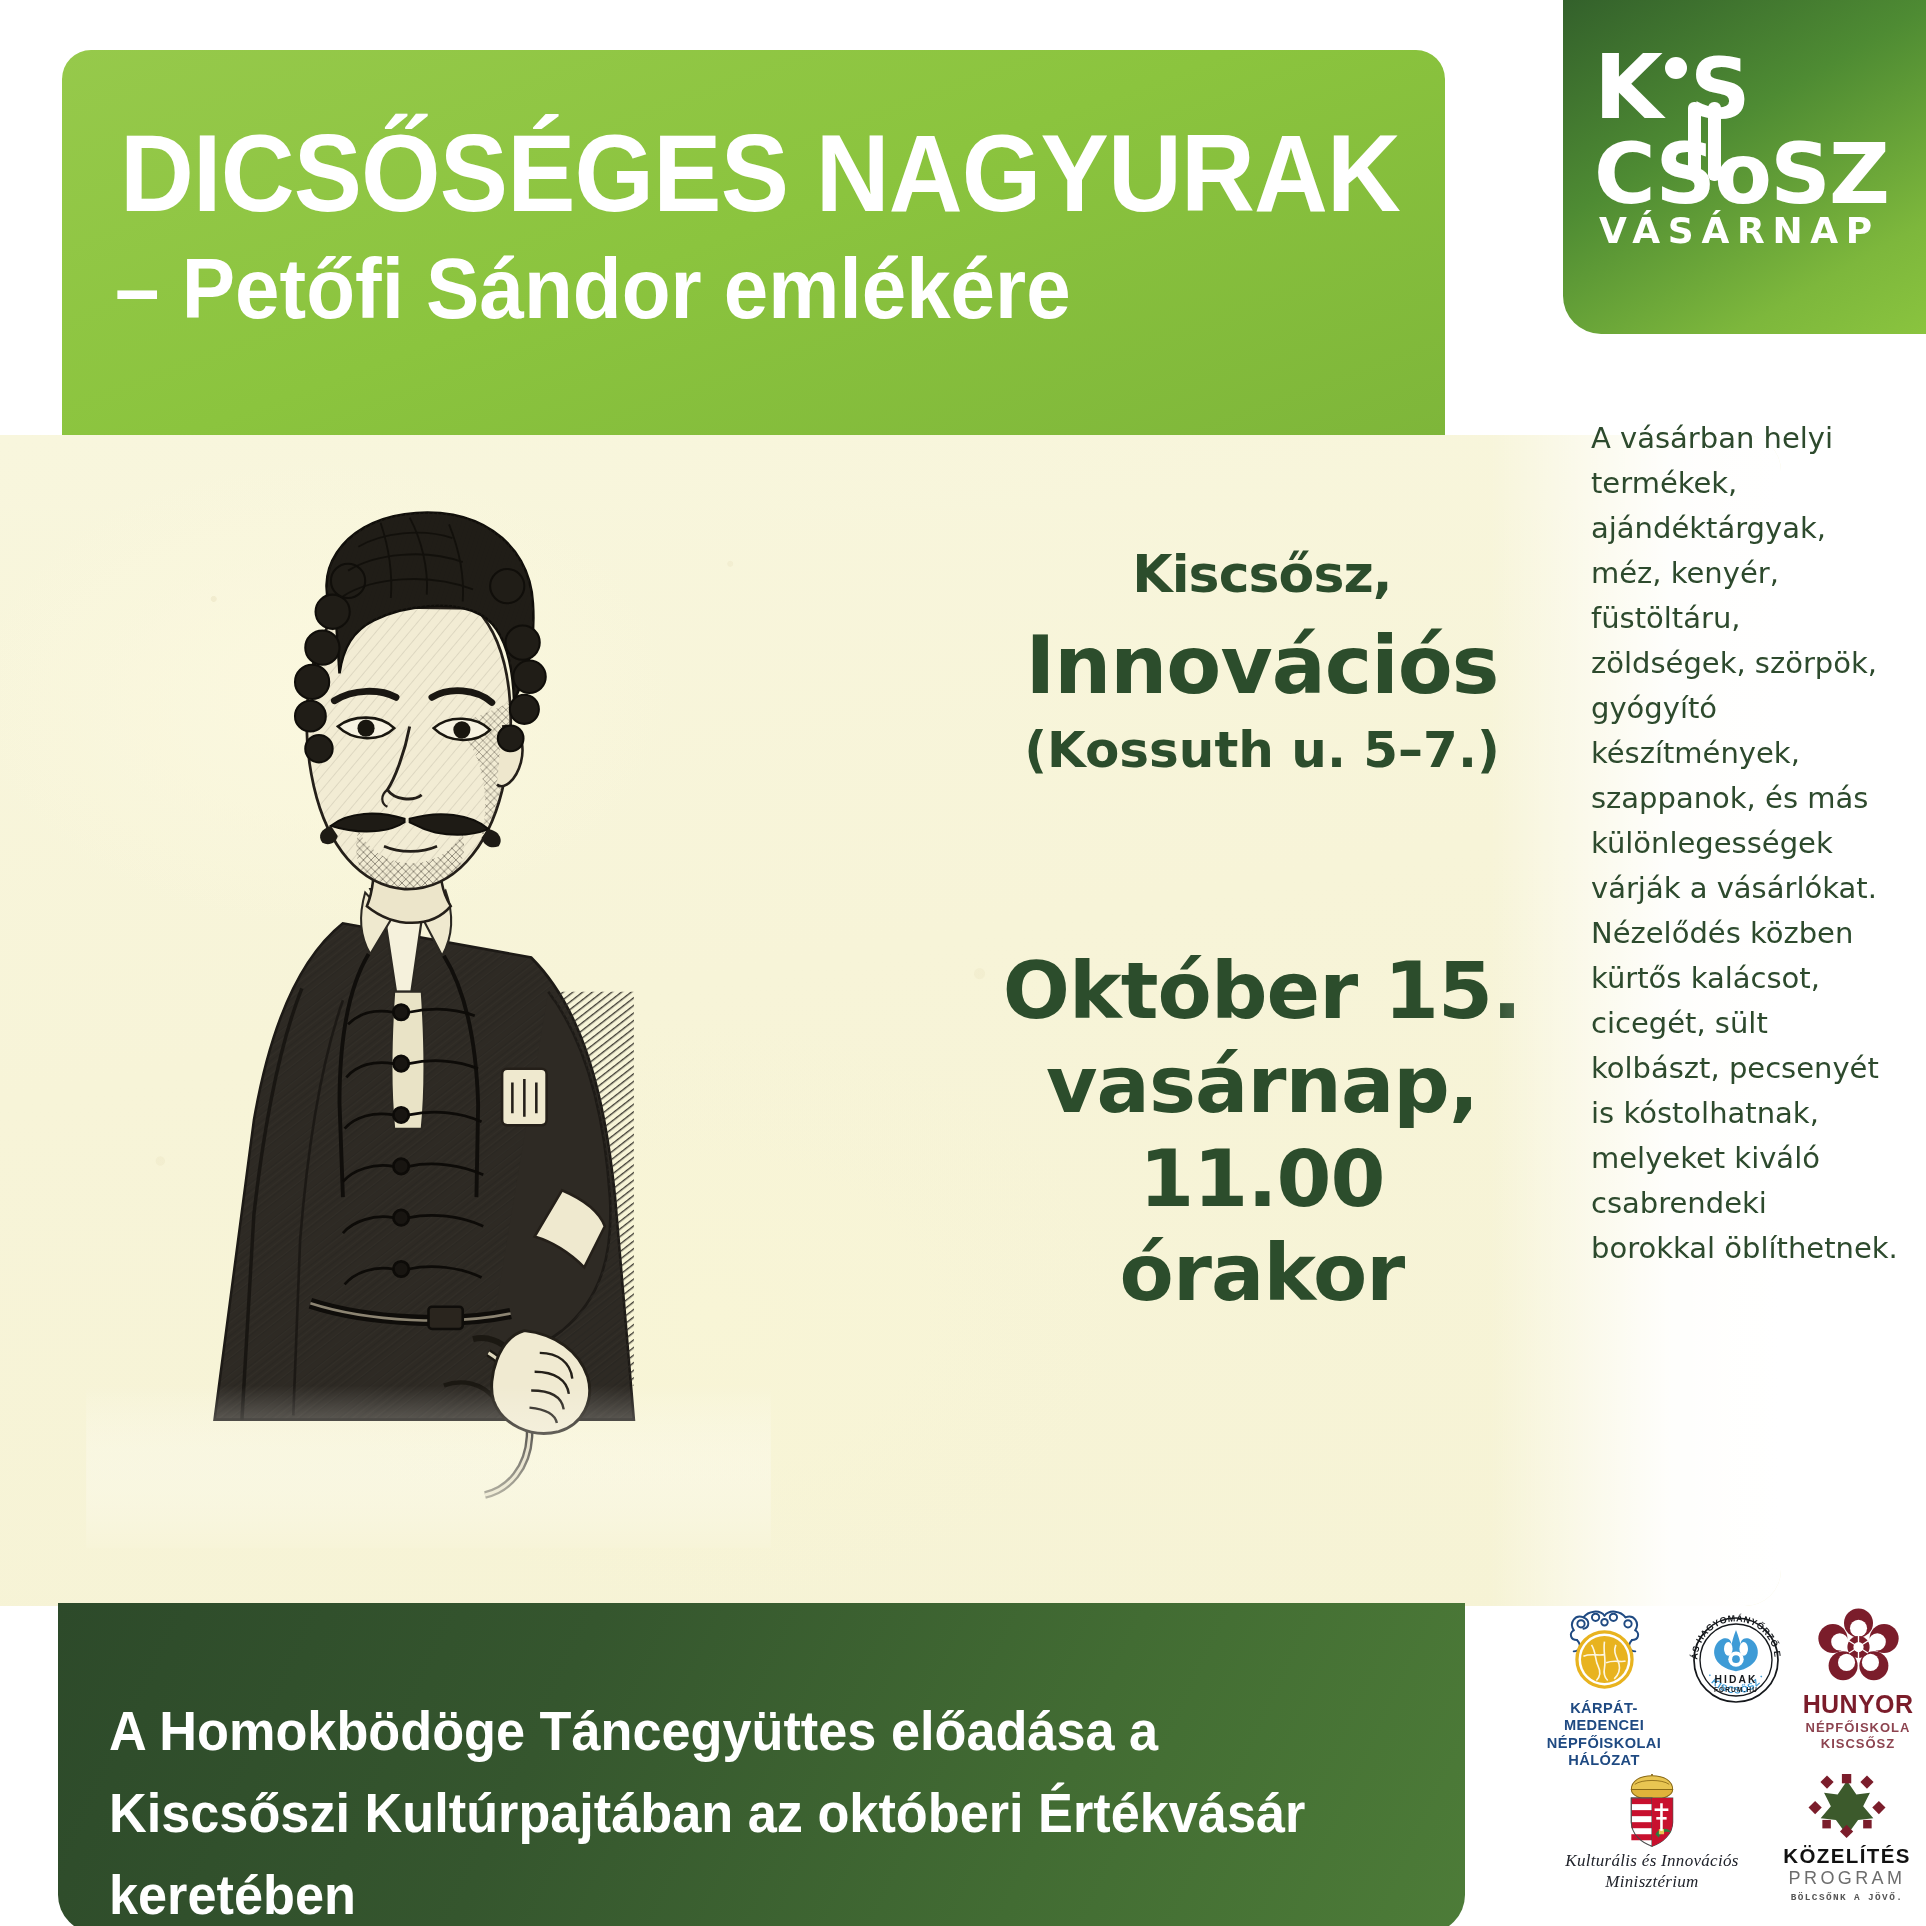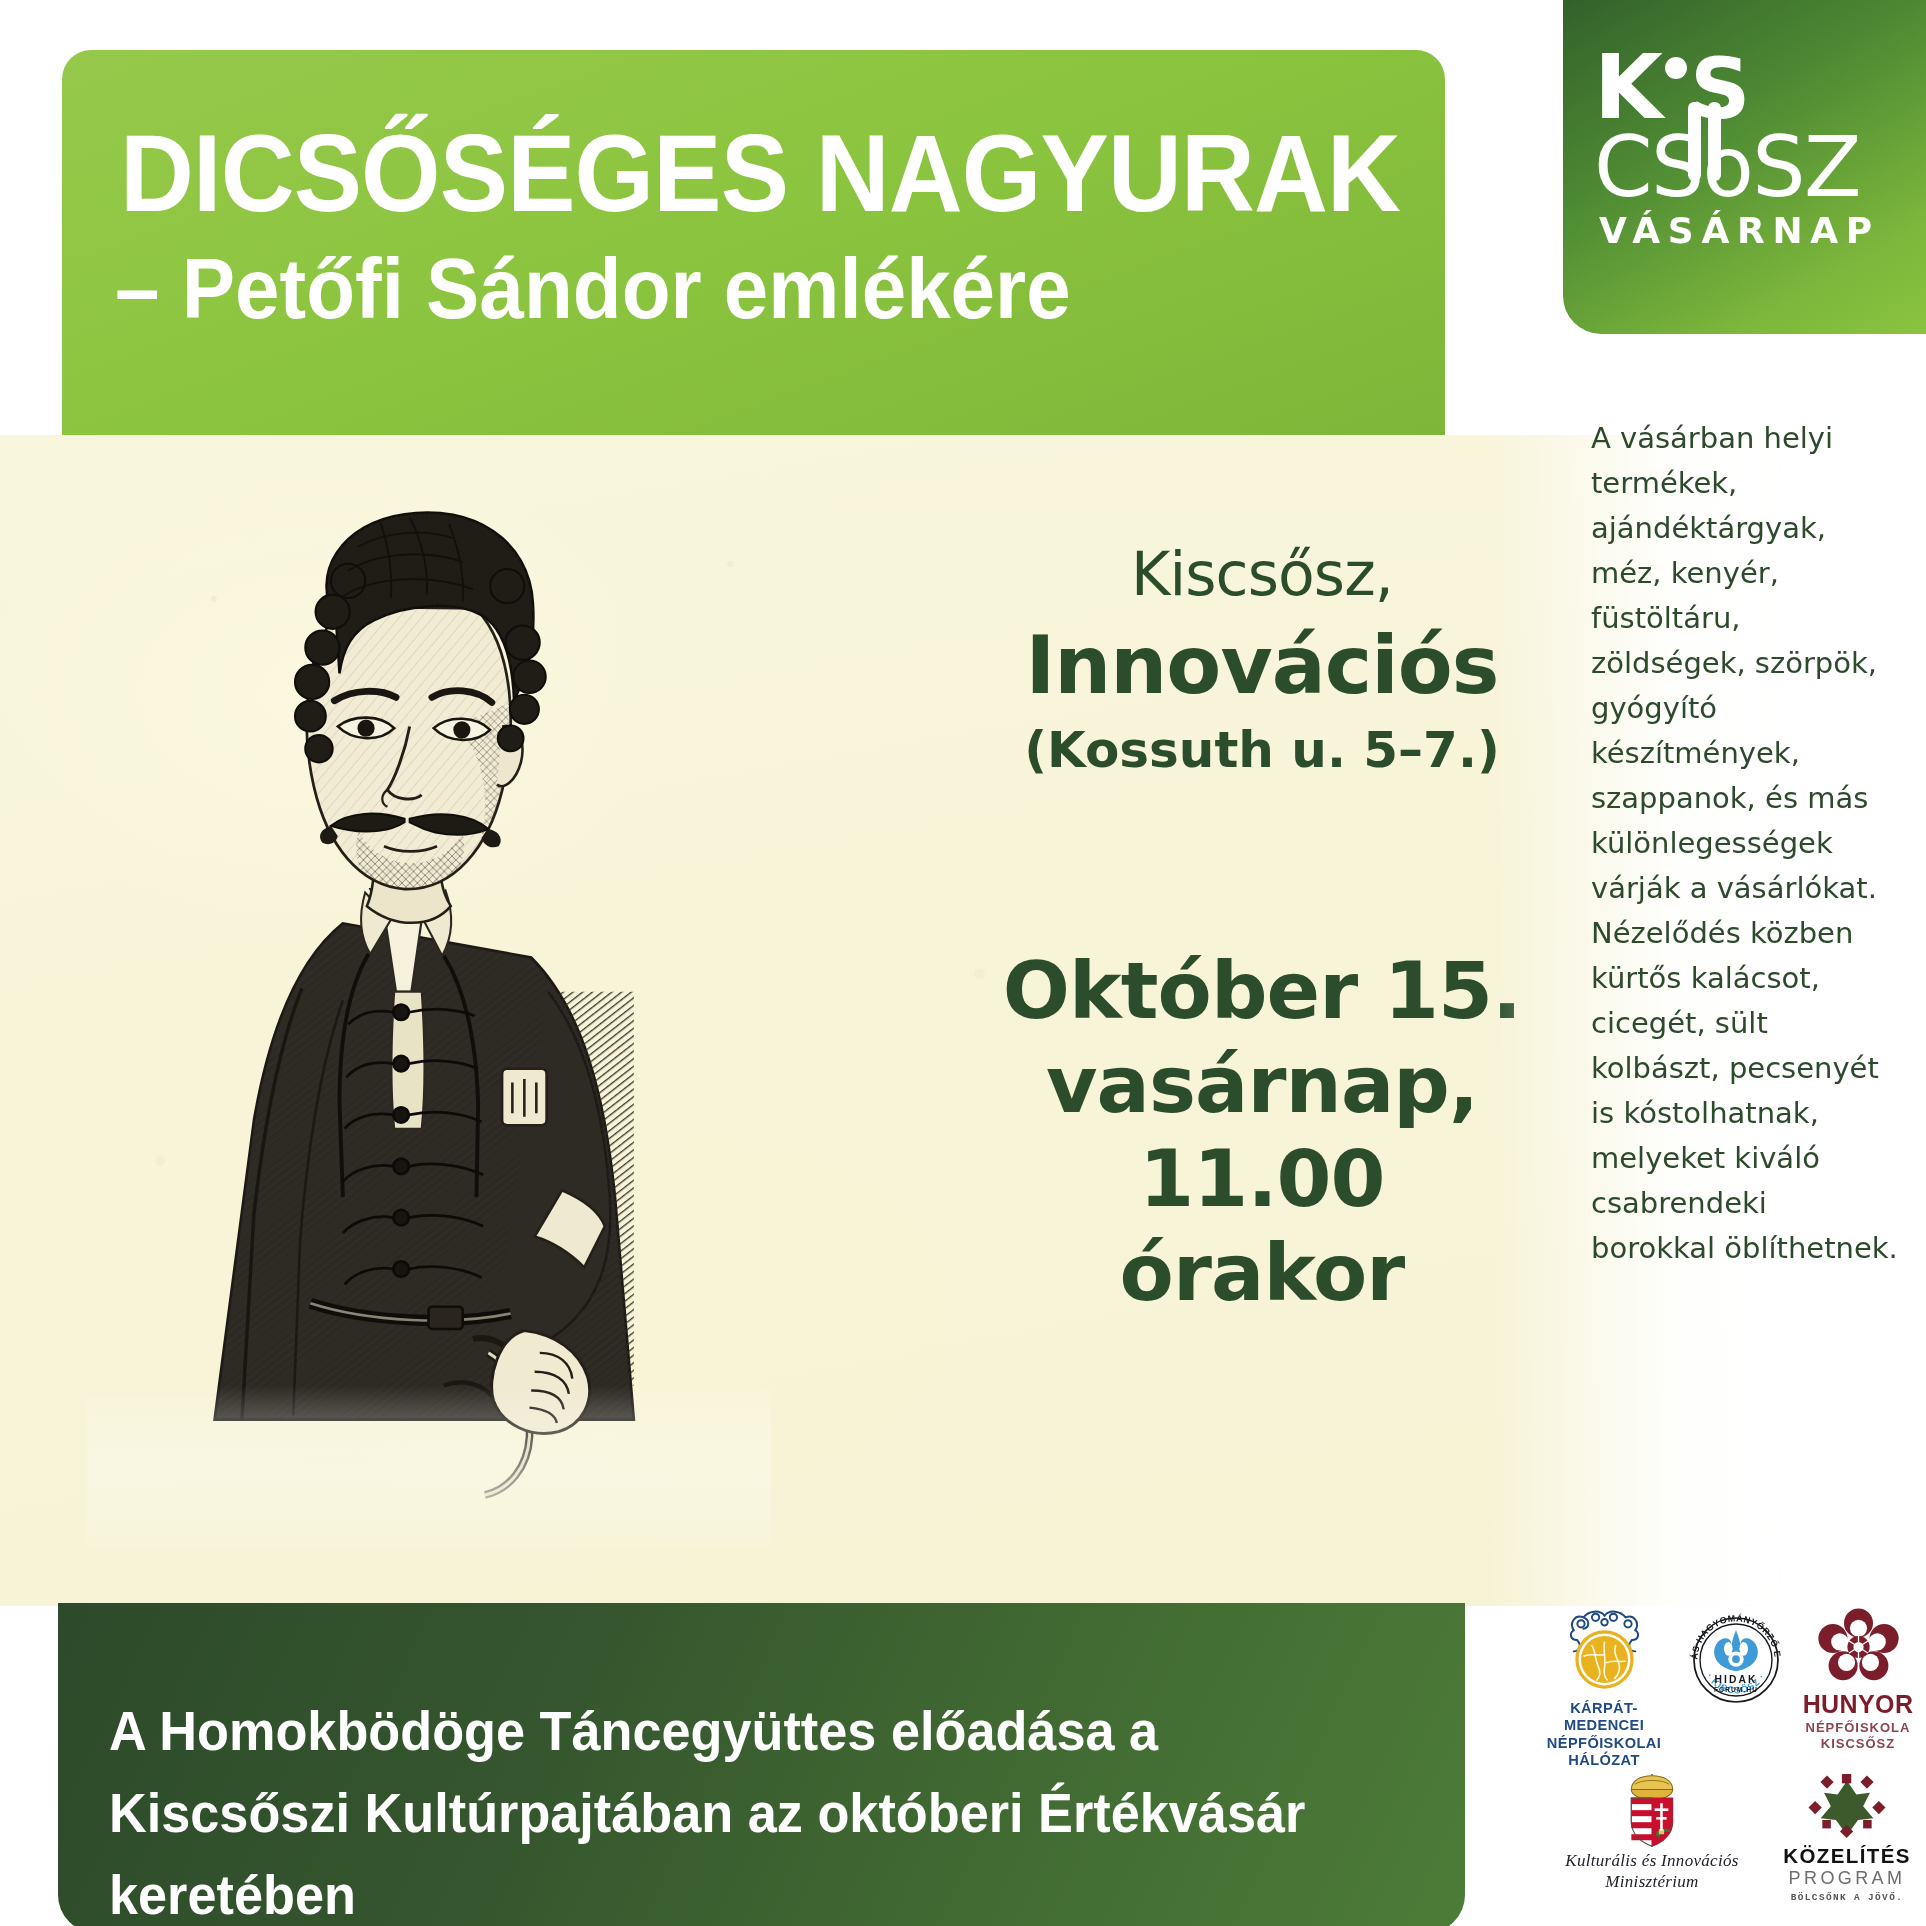--- a/index.html
+++ b/index.html
@@ -36,22 +36,22 @@
     letter-spacing: -1.7px;
     font-family: "DejaVu Sans", sans-serif;
   }
   .bl-row1 .k  { font-size: 89px; }
   .bl-row1 .i-dot {
     display: inline-block; width: 22px; height: 22px;
     border-radius: 50%; background: #fff;
     position: relative; top: -39px; margin: 0 3.4px;
   }
   .bl-row2 {
-    position: absolute; left: 0; top: 80px;
-    font-size: 84px; line-height: 84px; font-weight: 400;
+    position: absolute; left: 0; top: 87px;
+    font-size: 84px; line-height: 84px; font-weight: 700;
     letter-spacing: -1.7px;
     font-family: "DejaVu Sans", sans-serif;
   }
   .bl-bars {
     position: absolute; left: 92px; top: 57px;
     width: 39px; height: 79px;
   }
   .bl-bars span {
     position: absolute; top: 0; width: 13px; height: 79px;
     background: #ffffff; border-radius: 6px;
@@ -137,21 +137,21 @@
 
   
   .venue {
     position: absolute;
     left: 984px; top: 94px;
     width: 556px;
     text-align: center;
     color: #2c4d2c;
   }
   .venue-l1 {
-    font-size: 60px; line-height: 91px; font-weight: 400;
+    font-size: 52px; line-height: 91px; font-weight: 700;
     font-family: "DejaVu Sans", sans-serif;
     letter-spacing: -0.9px;
   }
   .venue-l2 {
     font-size: 80px; line-height: 91px; font-weight: 700;
     font-family: "DejaVu Sans", sans-serif;
     letter-spacing: -0.9px;
   }
   .venue-addr {
     margin-top: 12px;

